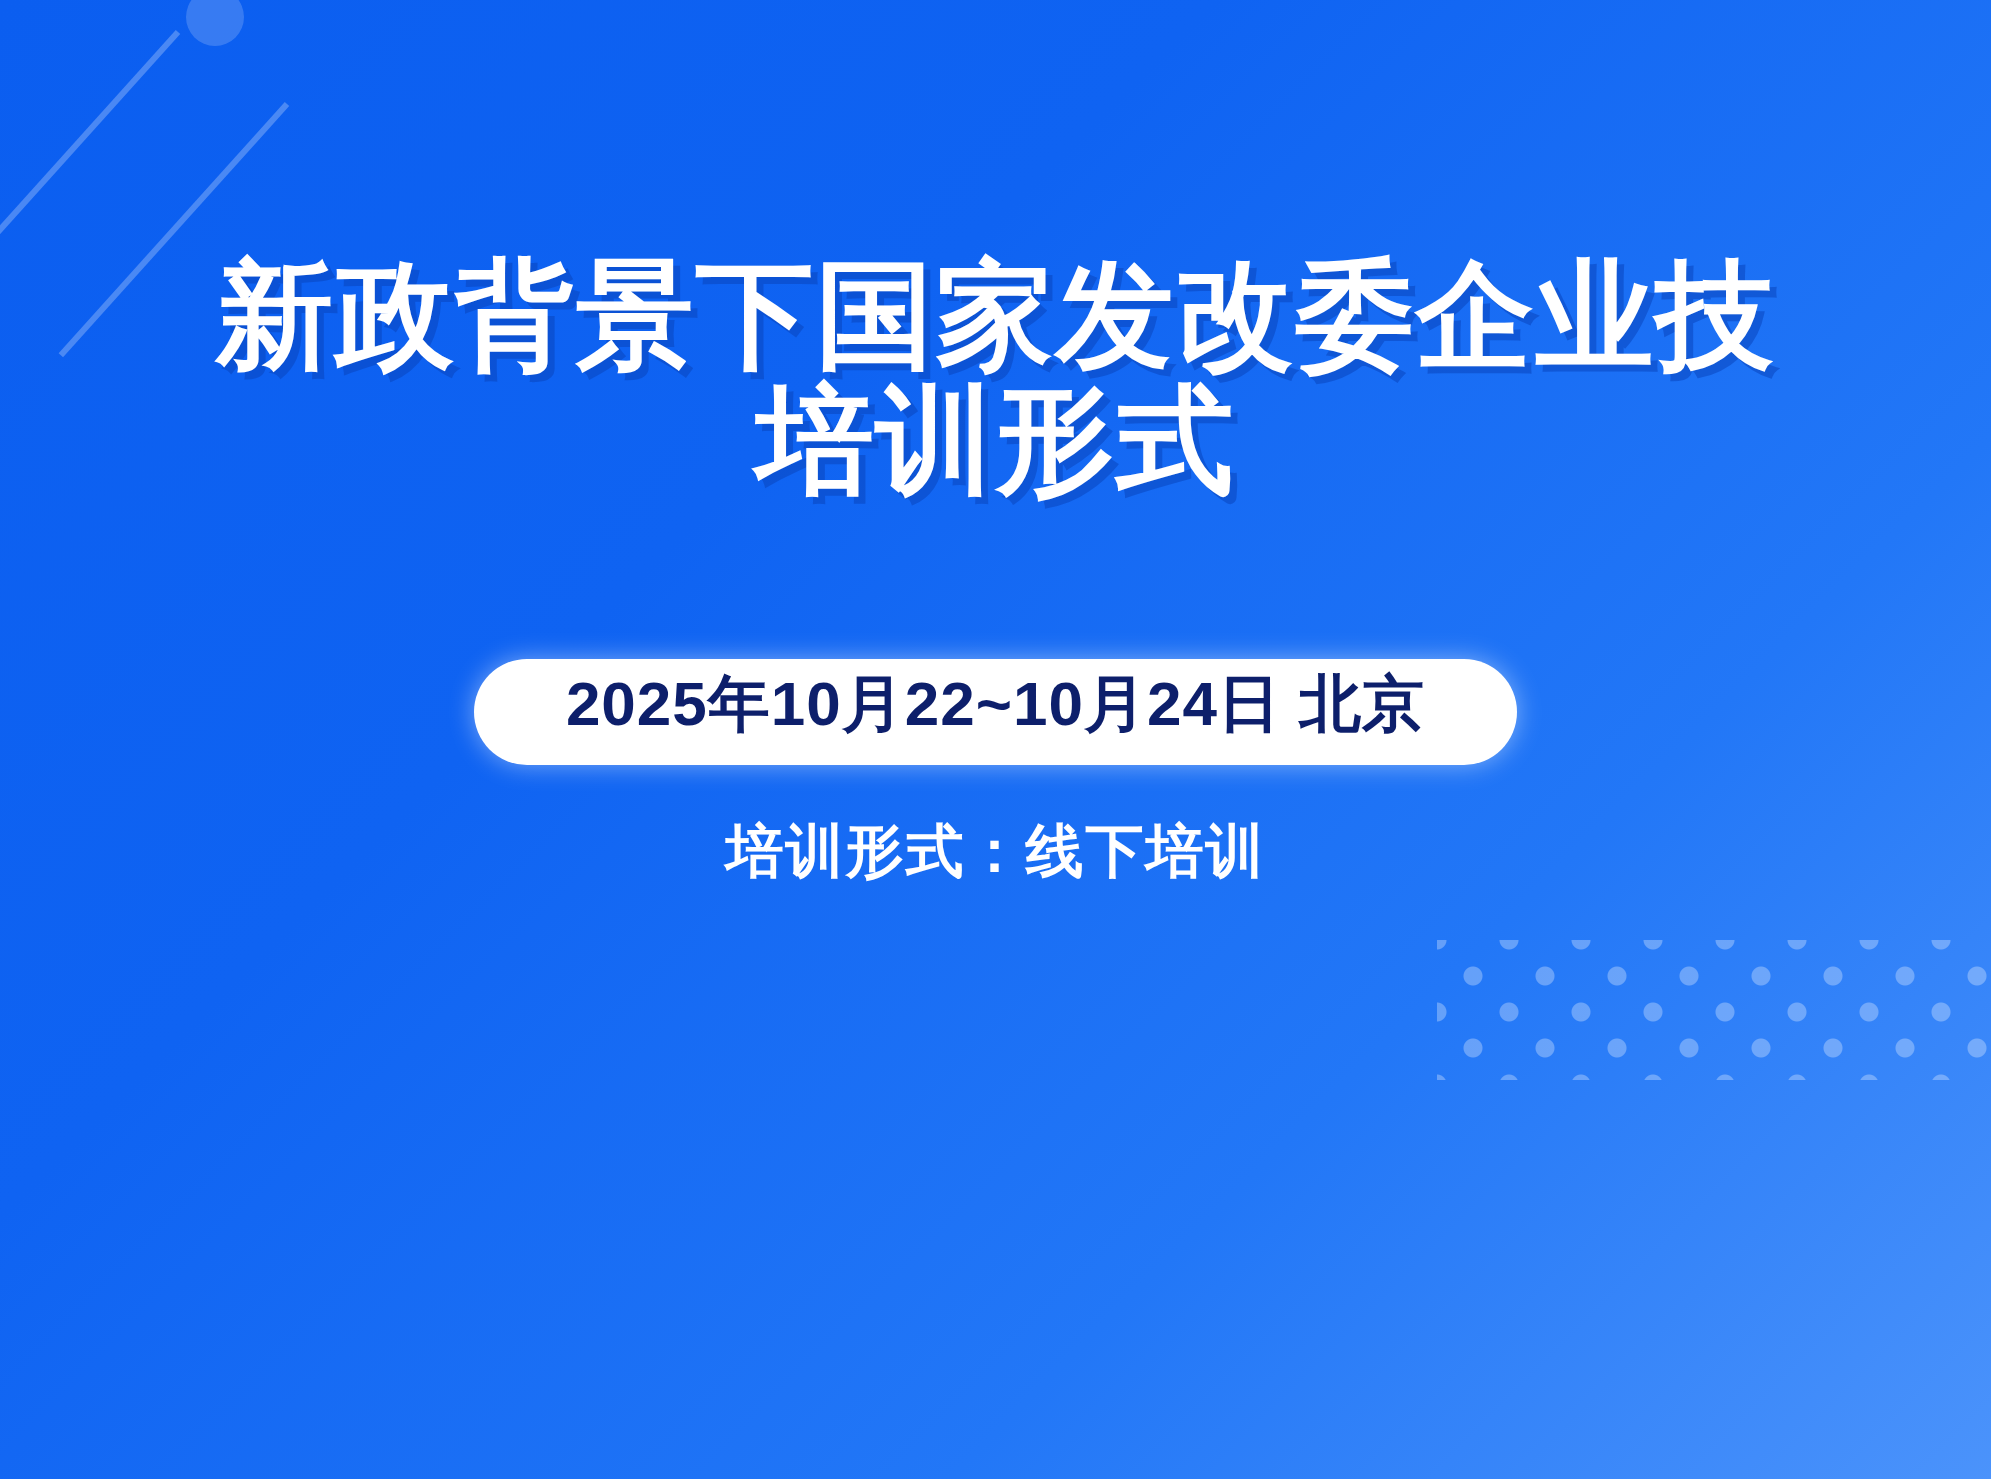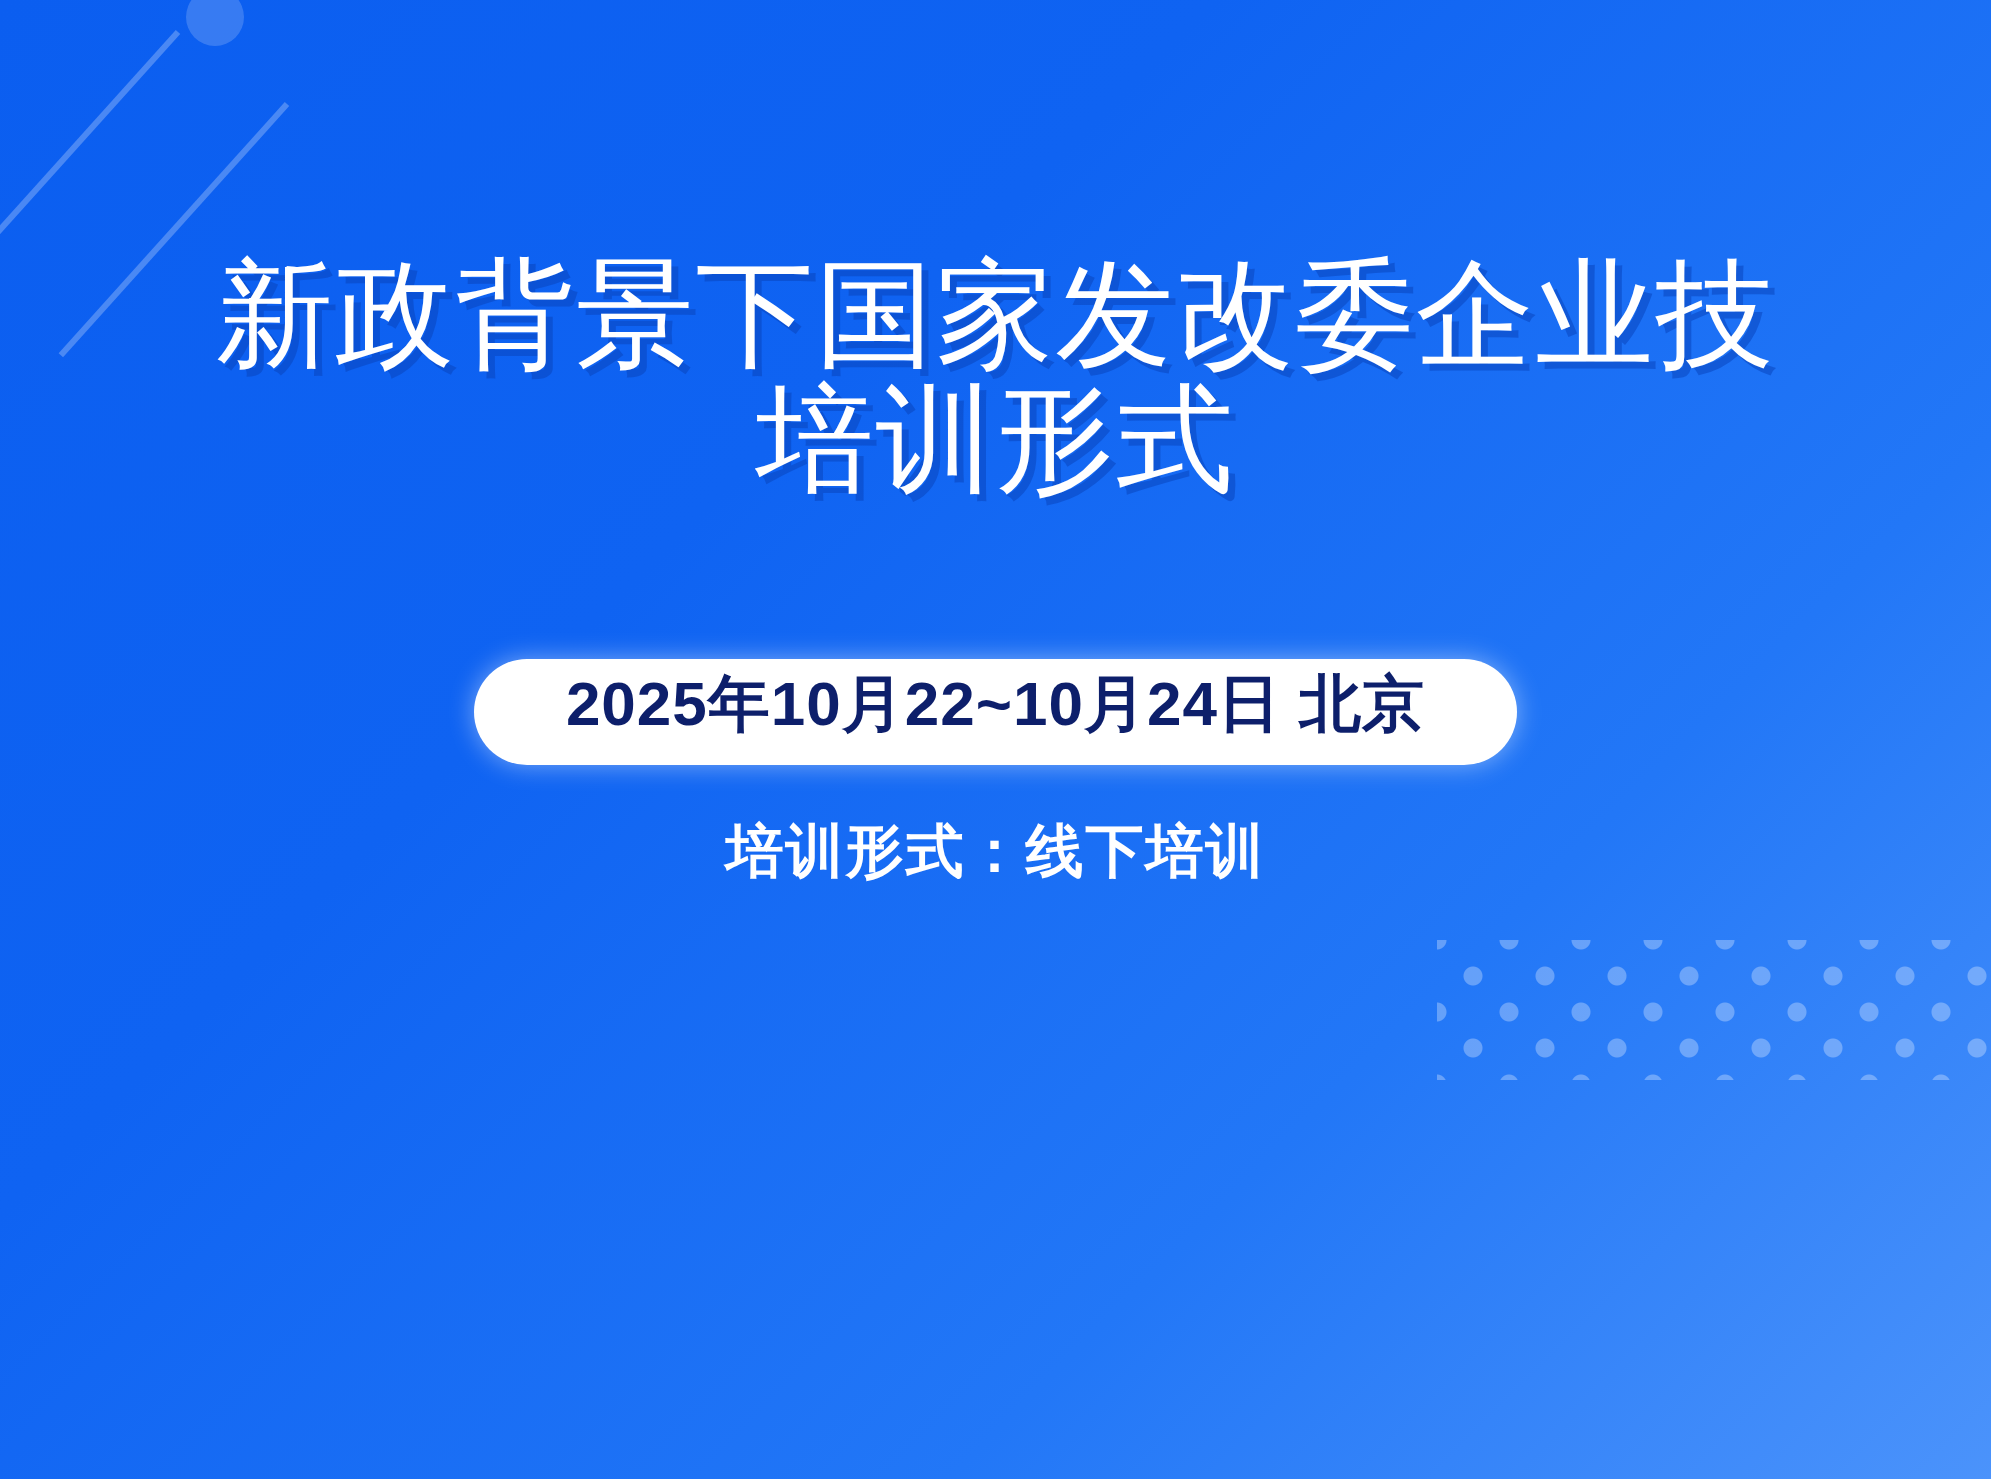--- a/index.html
+++ b/index.html
@@ -59,21 +59,21 @@
     display: flex;
     flex-direction: column;
     align-items: center;
   }
 
   #title-block {
     margin-top: 252px;
     width: 1600px;
     text-align: center;
     font-family: "DejaVu Serif", "Liberation Serif", serif;
-    font-weight: 400;
+    font-weight: 700;
     font-size: 118px;
     line-height: 1.06;
     letter-spacing: 2px;
     color: #ffffff;
     text-shadow: 7px 7px 0 rgba(10,70,190,0.55);
   }
   .title-line { display: block; white-space: nowrap; }
 
   #date-pill {
     margin-top: 78px;

